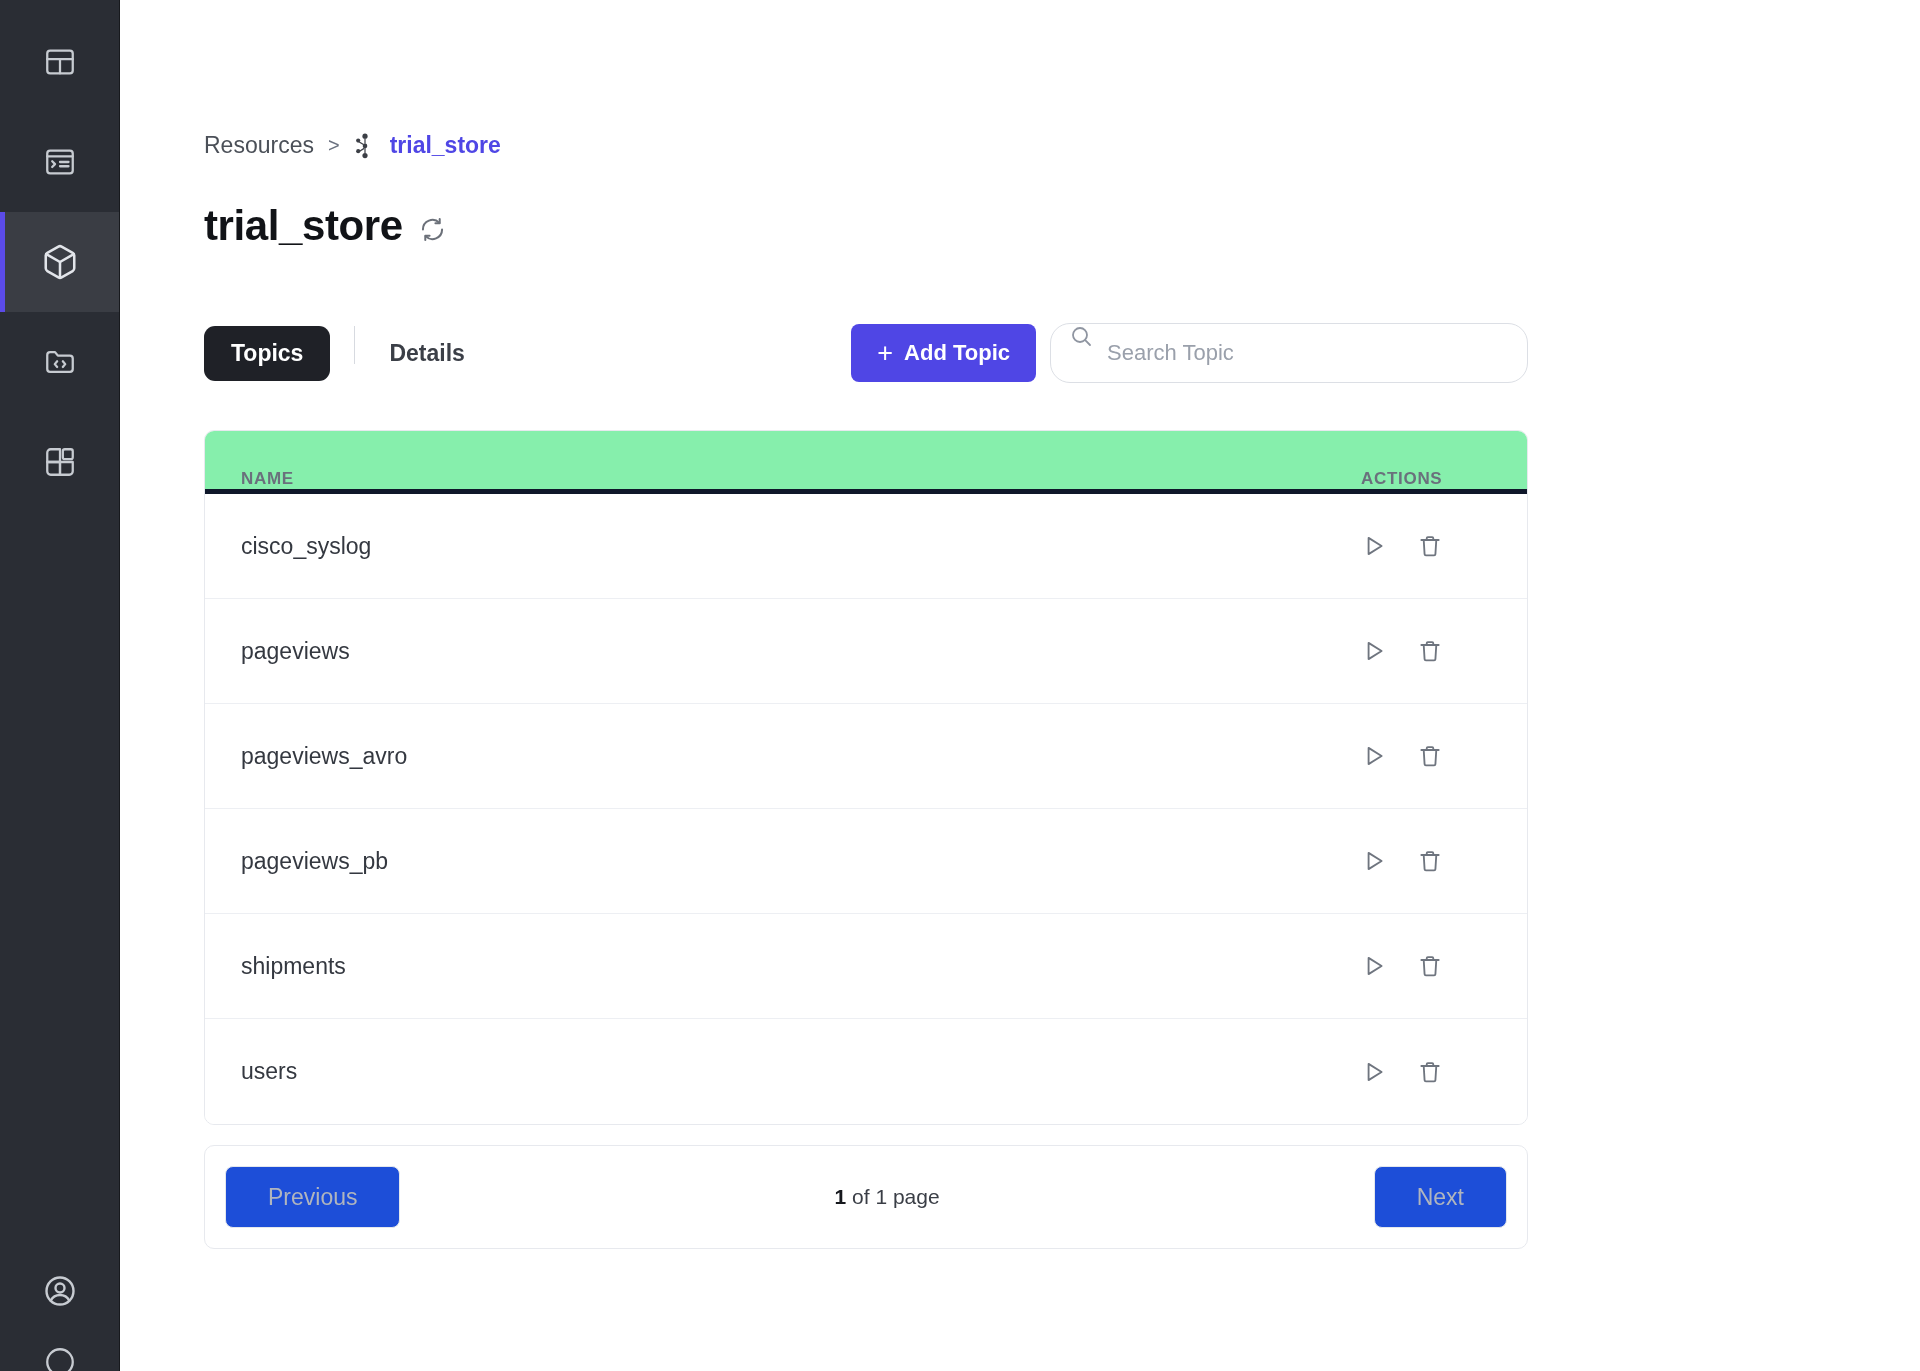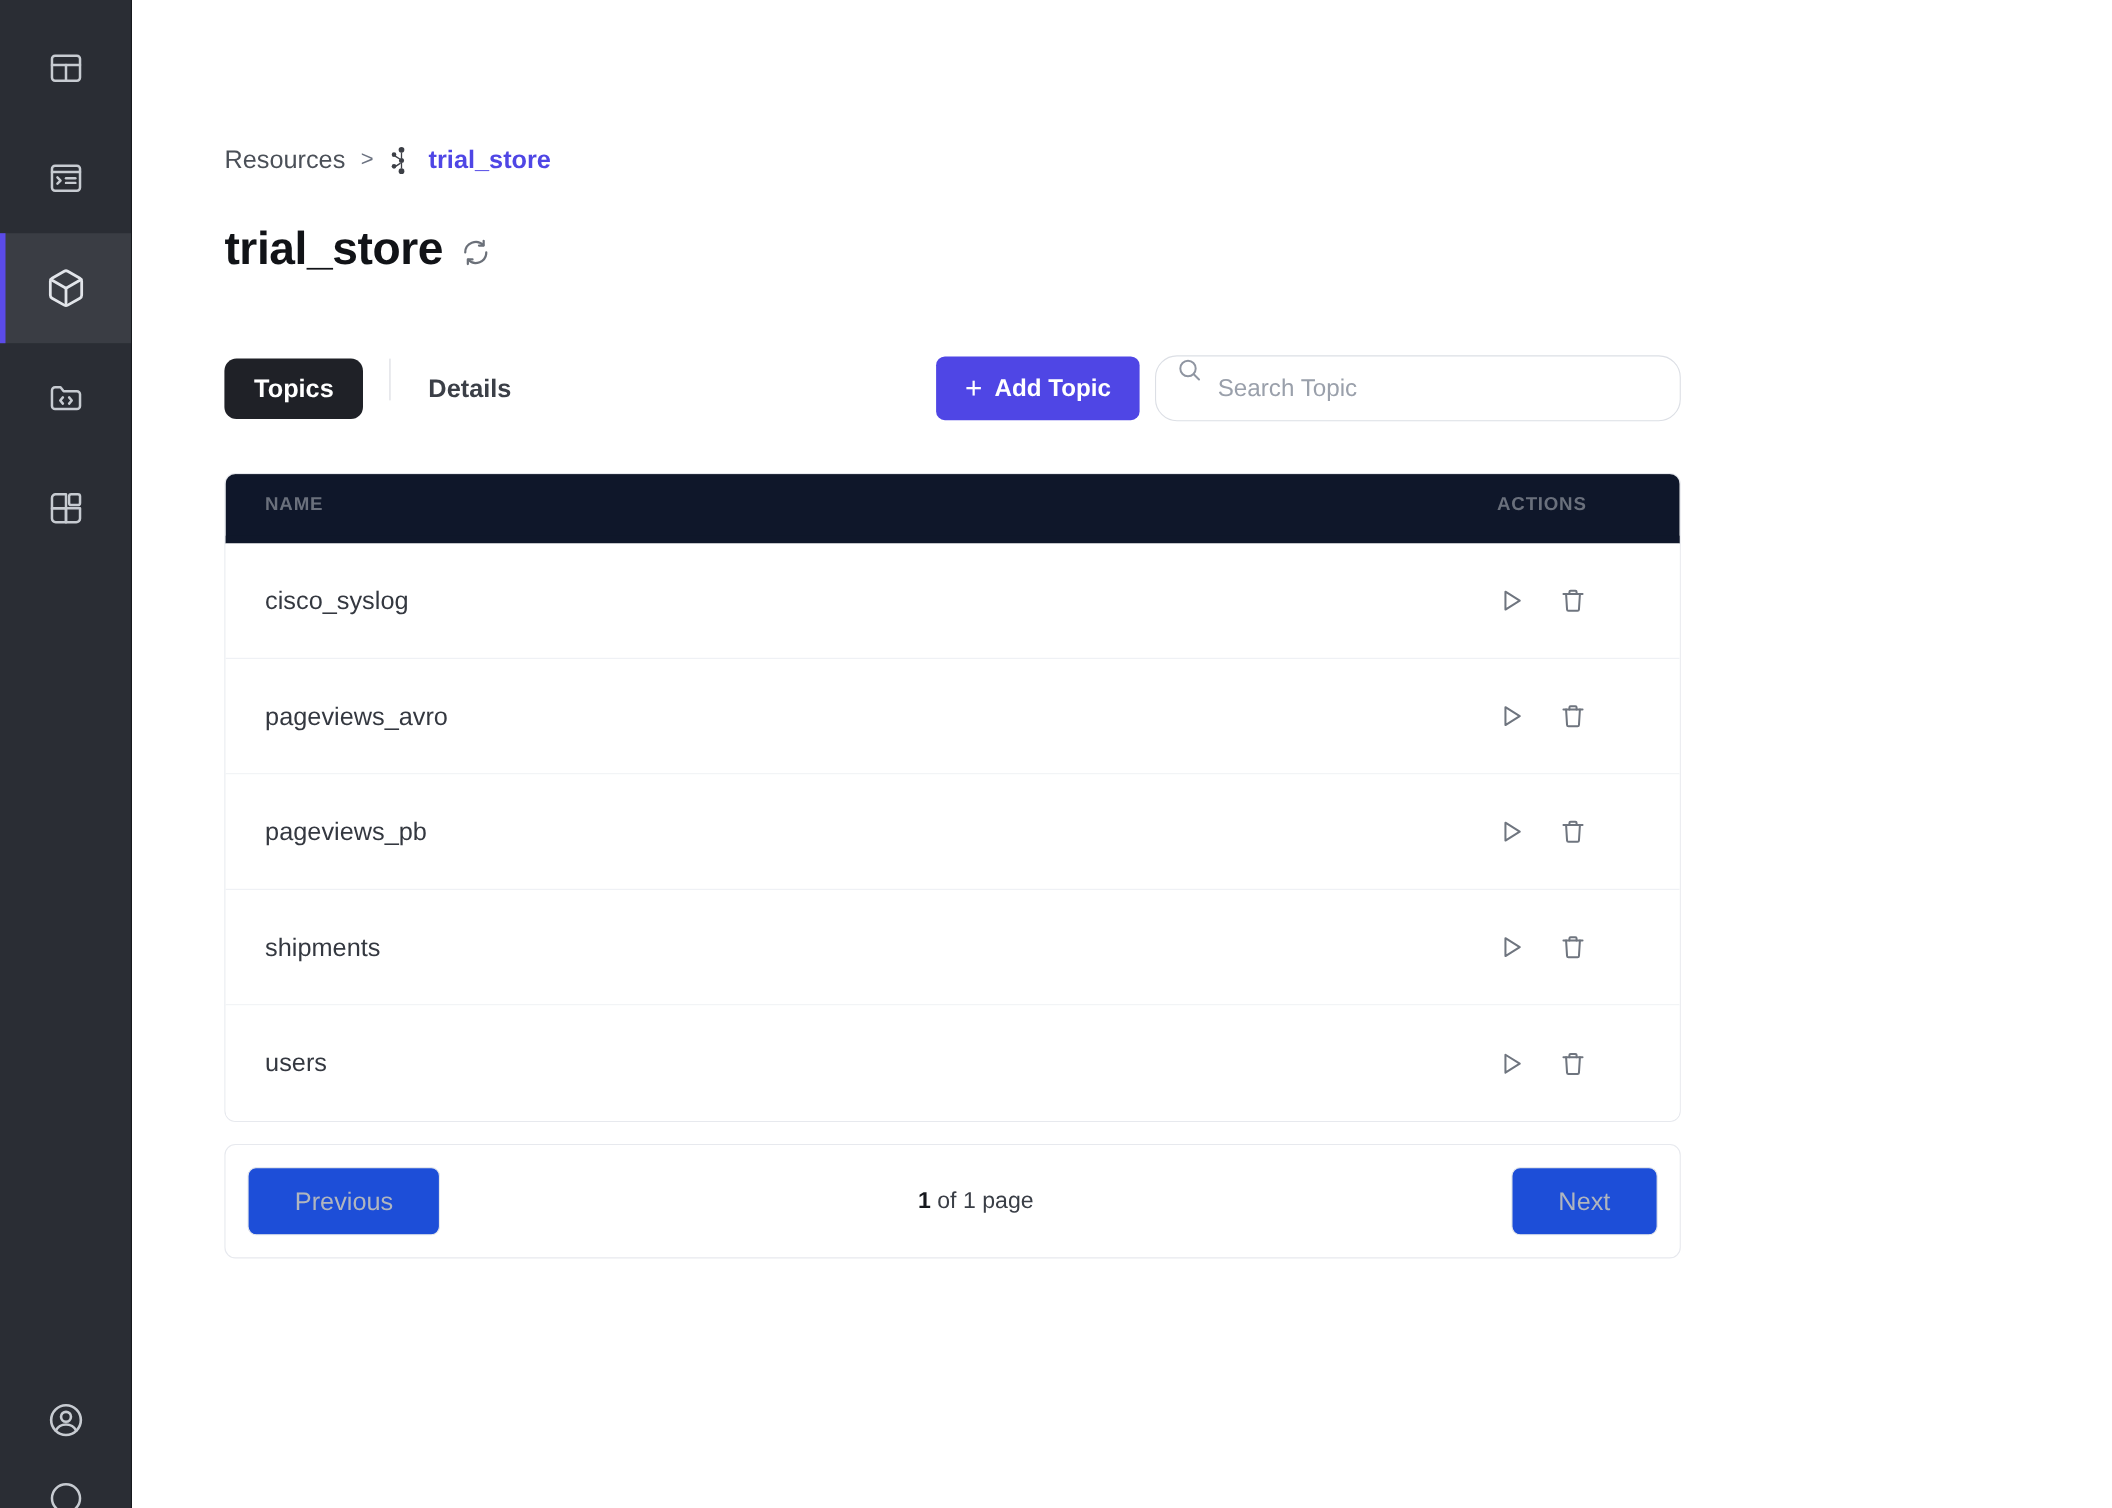--- a/index.html
+++ b/index.html
@@ -177,26 +177,26 @@
 
   
   #table {
     margin-top: 48px;
     border: 1px solid #e7e9ee;
     border-radius: 10px;
     overflow: hidden;
     background: #fff;
   }
   #table-head {
-    background: #0f172a;
+    background: #86efac;
     height: 63px;
     display: flex;
-    align-items: center;
+    align-items: flex-end;
     padding: 0 36px;
-    border-bottom: 7px solid #0f172a;
+    border-bottom: 5px solid #0f172a;
   }
   .th {
     font-size: 17px;
     font-weight: 700;
     color: #6a707c;
     letter-spacing: 0.7px;
   }
   .th-name { flex: 1; }
   .th-actions { width: 130px; text-align: left; }
   .row {
@@ -406,20 +406,37 @@
                 <span class="icon-btn">
                   <svg width="26" height="26" viewBox="0 0 24 24" fill="none" stroke="#6f757f" stroke-width="1.7" stroke-linecap="round" stroke-linejoin="round">
                     <polyline points="4,6.5 20,6.5"></polyline>
                     <path d="M9 6.5V4.8a1 1 0 0 1 1-1h4a1 1 0 0 1 1 1V6.5"></path>
                     <path d="M6.2 6.5l.8 13a1.2 1.2 0 0 0 1.2 1.1h7.6a1.2 1.2 0 0 0 1.2-1.1l.8-13"></path>
                   </svg>
                 </span>
               </div>
             </div>
             <div class="row">
+              <div class="cell-name">pageviews</div>
+              <div class="cell-actions">
+                <span class="icon-btn">
+                  <svg width="26" height="26" viewBox="0 0 24 24" fill="none" stroke="#6f757f" stroke-width="1.7" stroke-linecap="round" stroke-linejoin="round">
+                    <polygon points="7,4.5 19,12 7,19.5"></polygon>
+                  </svg>
+                </span>
+                <span class="icon-btn">
+                  <svg width="26" height="26" viewBox="0 0 24 24" fill="none" stroke="#6f757f" stroke-width="1.7" stroke-linecap="round" stroke-linejoin="round">
+                    <polyline points="4,6.5 20,6.5"></polyline>
+                    <path d="M9 6.5V4.8a1 1 0 0 1 1-1h4a1 1 0 0 1 1 1V6.5"></path>
+                    <path d="M6.2 6.5l.8 13a1.2 1.2 0 0 0 1.2 1.1h7.6a1.2 1.2 0 0 0 1.2-1.1l.8-13"></path>
+                  </svg>
+                </span>
+              </div>
+            </div>
+            <div class="row">
               <div class="cell-name">pageviews_avro</div>
               <div class="cell-actions">
                 <span class="icon-btn">
                   <svg width="26" height="26" viewBox="0 0 24 24" fill="none" stroke="#6f757f" stroke-width="1.7" stroke-linecap="round" stroke-linejoin="round">
                     <polygon points="7,4.5 19,12 7,19.5"></polygon>
                   </svg>
                 </span>
                 <span class="icon-btn">
                   <svg width="26" height="26" viewBox="0 0 24 24" fill="none" stroke="#6f757f" stroke-width="1.7" stroke-linecap="round" stroke-linejoin="round">
                     <polyline points="4,6.5 20,6.5"></polyline>

